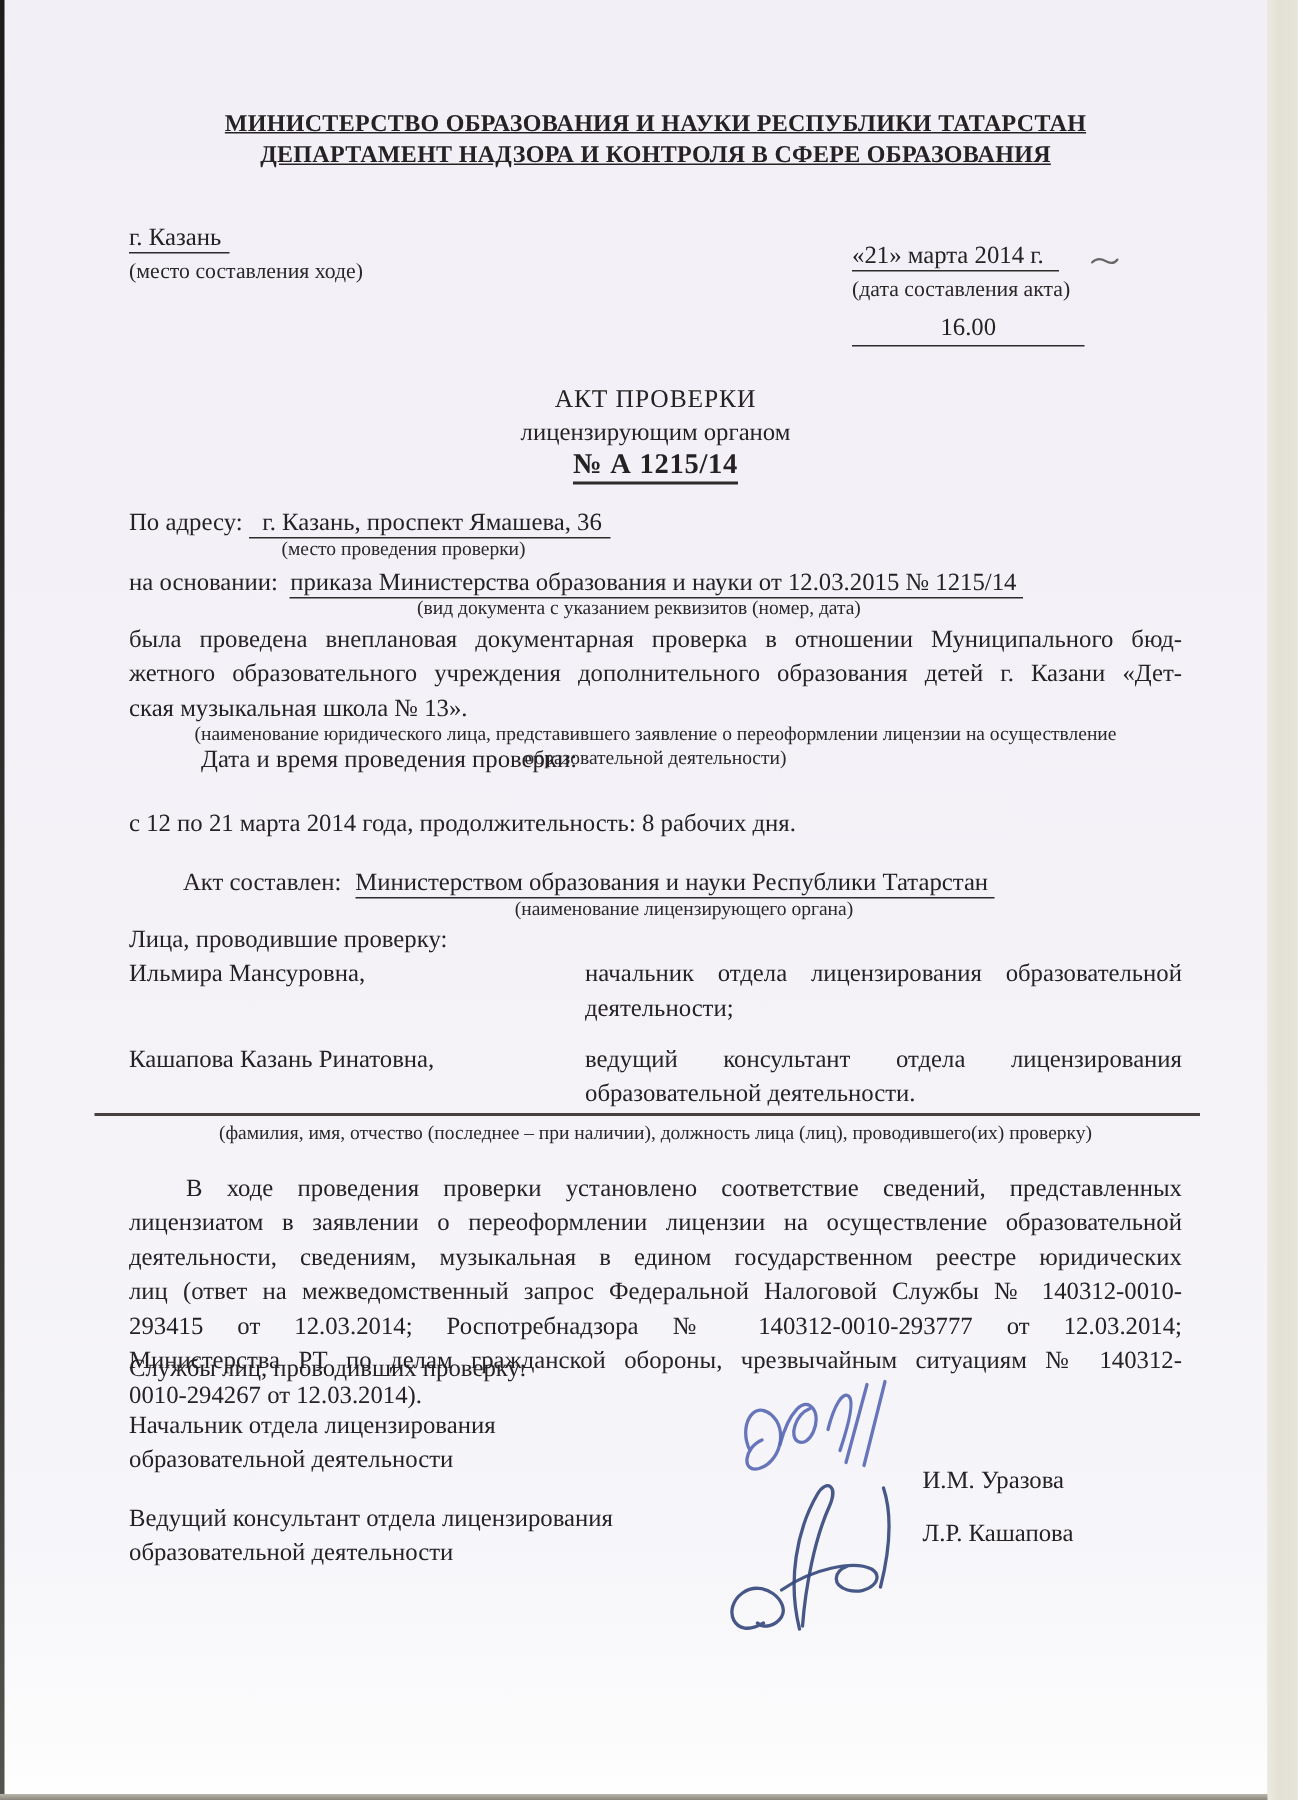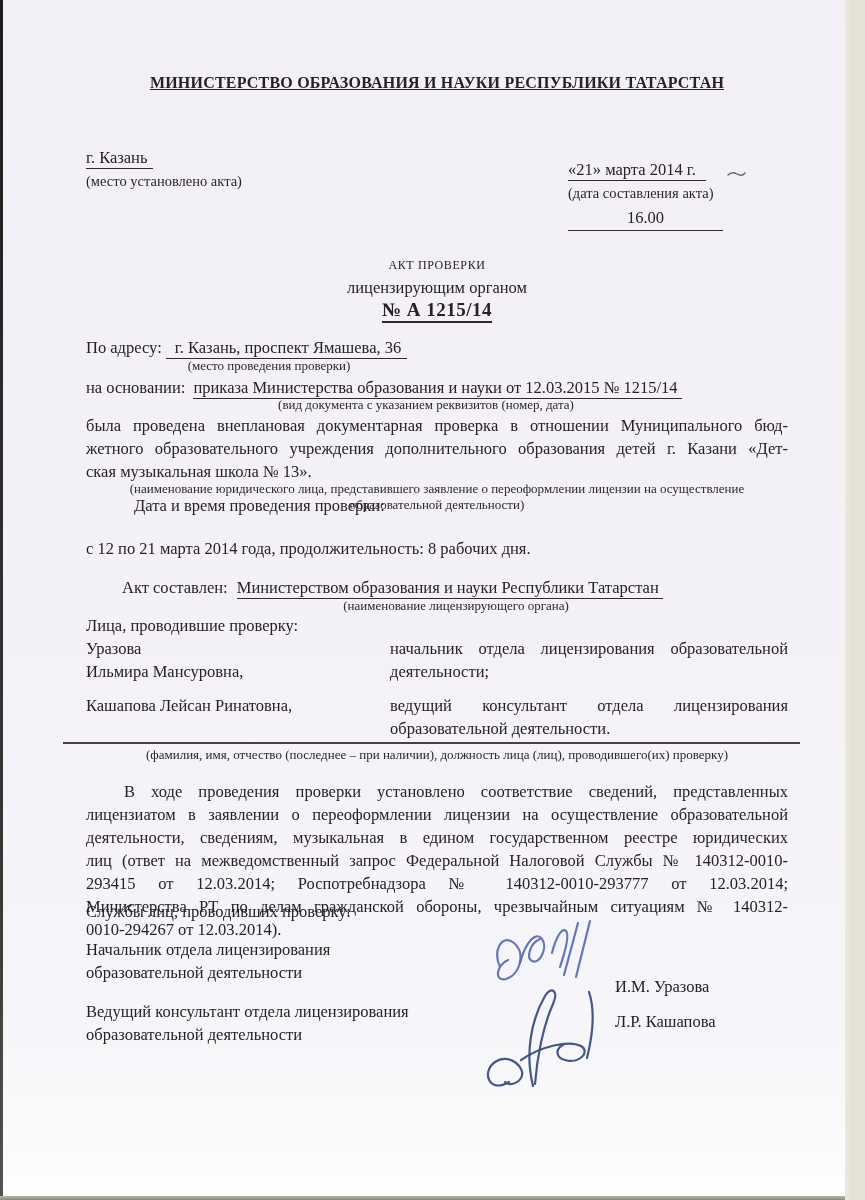--- a/index.html
+++ b/index.html
@@ -31,41 +31,42 @@
   .content{position:absolute;left:86px;top:0;width:702px;}
   .abs{position:absolute;}
   .body-txt{font-size:16.5px;line-height:23px;}
   .cap-md{font-size:14.5px;color:#2b2729;}
   .cap-sm{font-size:13px;color:#2b2729;}
   .center{text-align:center;}
   .u{border-bottom:1px solid #2f2b2d;padding-bottom:1px;}
   .u-thick{border-bottom:2px solid #2f2b2d;padding-bottom:1px;}
   .stretch{text-align:justify;text-align-last:justify;}
   .header-line{font-size:16px;font-weight:bold;letter-spacing:.2px;line-height:21px;text-align:center;}
-  .title-main{font-size:12px;letter-spacing:.6px;}
+  .title-main{font-size:17px;letter-spacing:.6px;}
   .title-sub{font-size:16.5px;}
   .title-num{font-size:19px;font-weight:bold;letter-spacing:.5px;}
   .sig-svg{position:absolute;}
   .sig-svg path{fill:none;stroke-width:2.2;stroke-linecap:round;stroke-linejoin:round;opacity:.92;}
   .penmark-svg path{fill:none;stroke:#6a6668;stroke-width:1.4;stroke-linecap:round;}
 </style>
 </head>
 <body>
 
 <div class="scan">
   <div class="page">
     <div class="content">
 
       <div class="abs" style="top:72px;left:0;width:702px;text-decoration:underline;">
         <div class="header-line">МИНИСТЕРСТВО ОБРАЗОВАНИЯ И НАУКИ РЕСПУБЛИКИ ТАТАРСТАН</div>
+        <div class="header-line">ДЕПАРТАМЕНТ НАДЗОРА И КОНТРОЛЯ В СФЕРЕ ОБРАЗОВАНИЯ</div>
       </div>
 
       <div class="abs body-txt" style="top:146px;left:0;">
         <div><span class="u" style="padding-right:6px;">г. Казань</span></div>
-        <div class="cap-md" style="margin-top:1px;">(место установлено акта)</div>
+        <div class="cap-md" style="margin-top:1px;">(место составления ходе)</div>
       </div>
 
       <div class="abs body-txt" style="top:158px;left:482px;width:240px;">
         <div style="position:relative;">
           <span class="u" style="padding-right:10px;">«21» марта 2014 г.</span>
           <svg class="penmark-svg" width="20" height="9" style="position:absolute;left:158px;top:11px;">
             <path d="M2,6 Q6,2 11,5 T19,4"></path>
           </svg>
         </div>
         <div class="cap-md" style="margin-top:1px;">(дата составления акта)</div>
@@ -105,30 +106,29 @@
 
       <div class="abs body-txt" style="top:576px;left:0;margin-left:36px;">
         <span>Акт составлен:</span>
         <span class="u" style="margin-left:5px;padding-right:4px;">Министерством образования и науки Республики Татарстан</span>
       </div>
       <div class="abs cap-sm" style="top:598px;left:190px;width:360px;text-align:center;">(наименование лицензирующего органа)</div>
 
       <div class="abs body-txt" style="top:614px;left:0;">Лица, проводившие проверку:</div>
 
       <div class="abs body-txt" style="top:637px;left:0;width:300px;">
-        <div>Уразова</div>
         <div>Ильмира Мансуровна,</div>
       </div>
       <div class="abs body-txt" style="top:637px;left:304px;width:398px;">
         <div class="stretch">начальник отдела лицензирования образовательной</div>
         <div>деятельности;</div>
       </div>
 
       <div class="abs body-txt" style="top:694px;left:0;width:300px;">
-        <div>Кашапова Лейсан Ринатовна,</div>
+        <div>Кашапова Казань Ринатовна,</div>
       </div>
       <div class="abs body-txt" style="top:694px;left:304px;width:398px;">
         <div class="stretch">ведущий консультант отдела лицензирования</div>
         <div>образовательной деятельности.</div>
       </div>
 
       <div class="abs" style="top:742px;left:-23px;width:737px;border-top:2px solid #46413f;"></div>
       <div class="abs cap-sm center" style="top:747px;left:0;width:702px;">(фамилия, имя, отчество (последнее – при наличии), должность лица (лиц), проводившего(их) проверку)</div>
 
       <div class="abs body-txt" style="top:780px;left:0;width:702px;">

